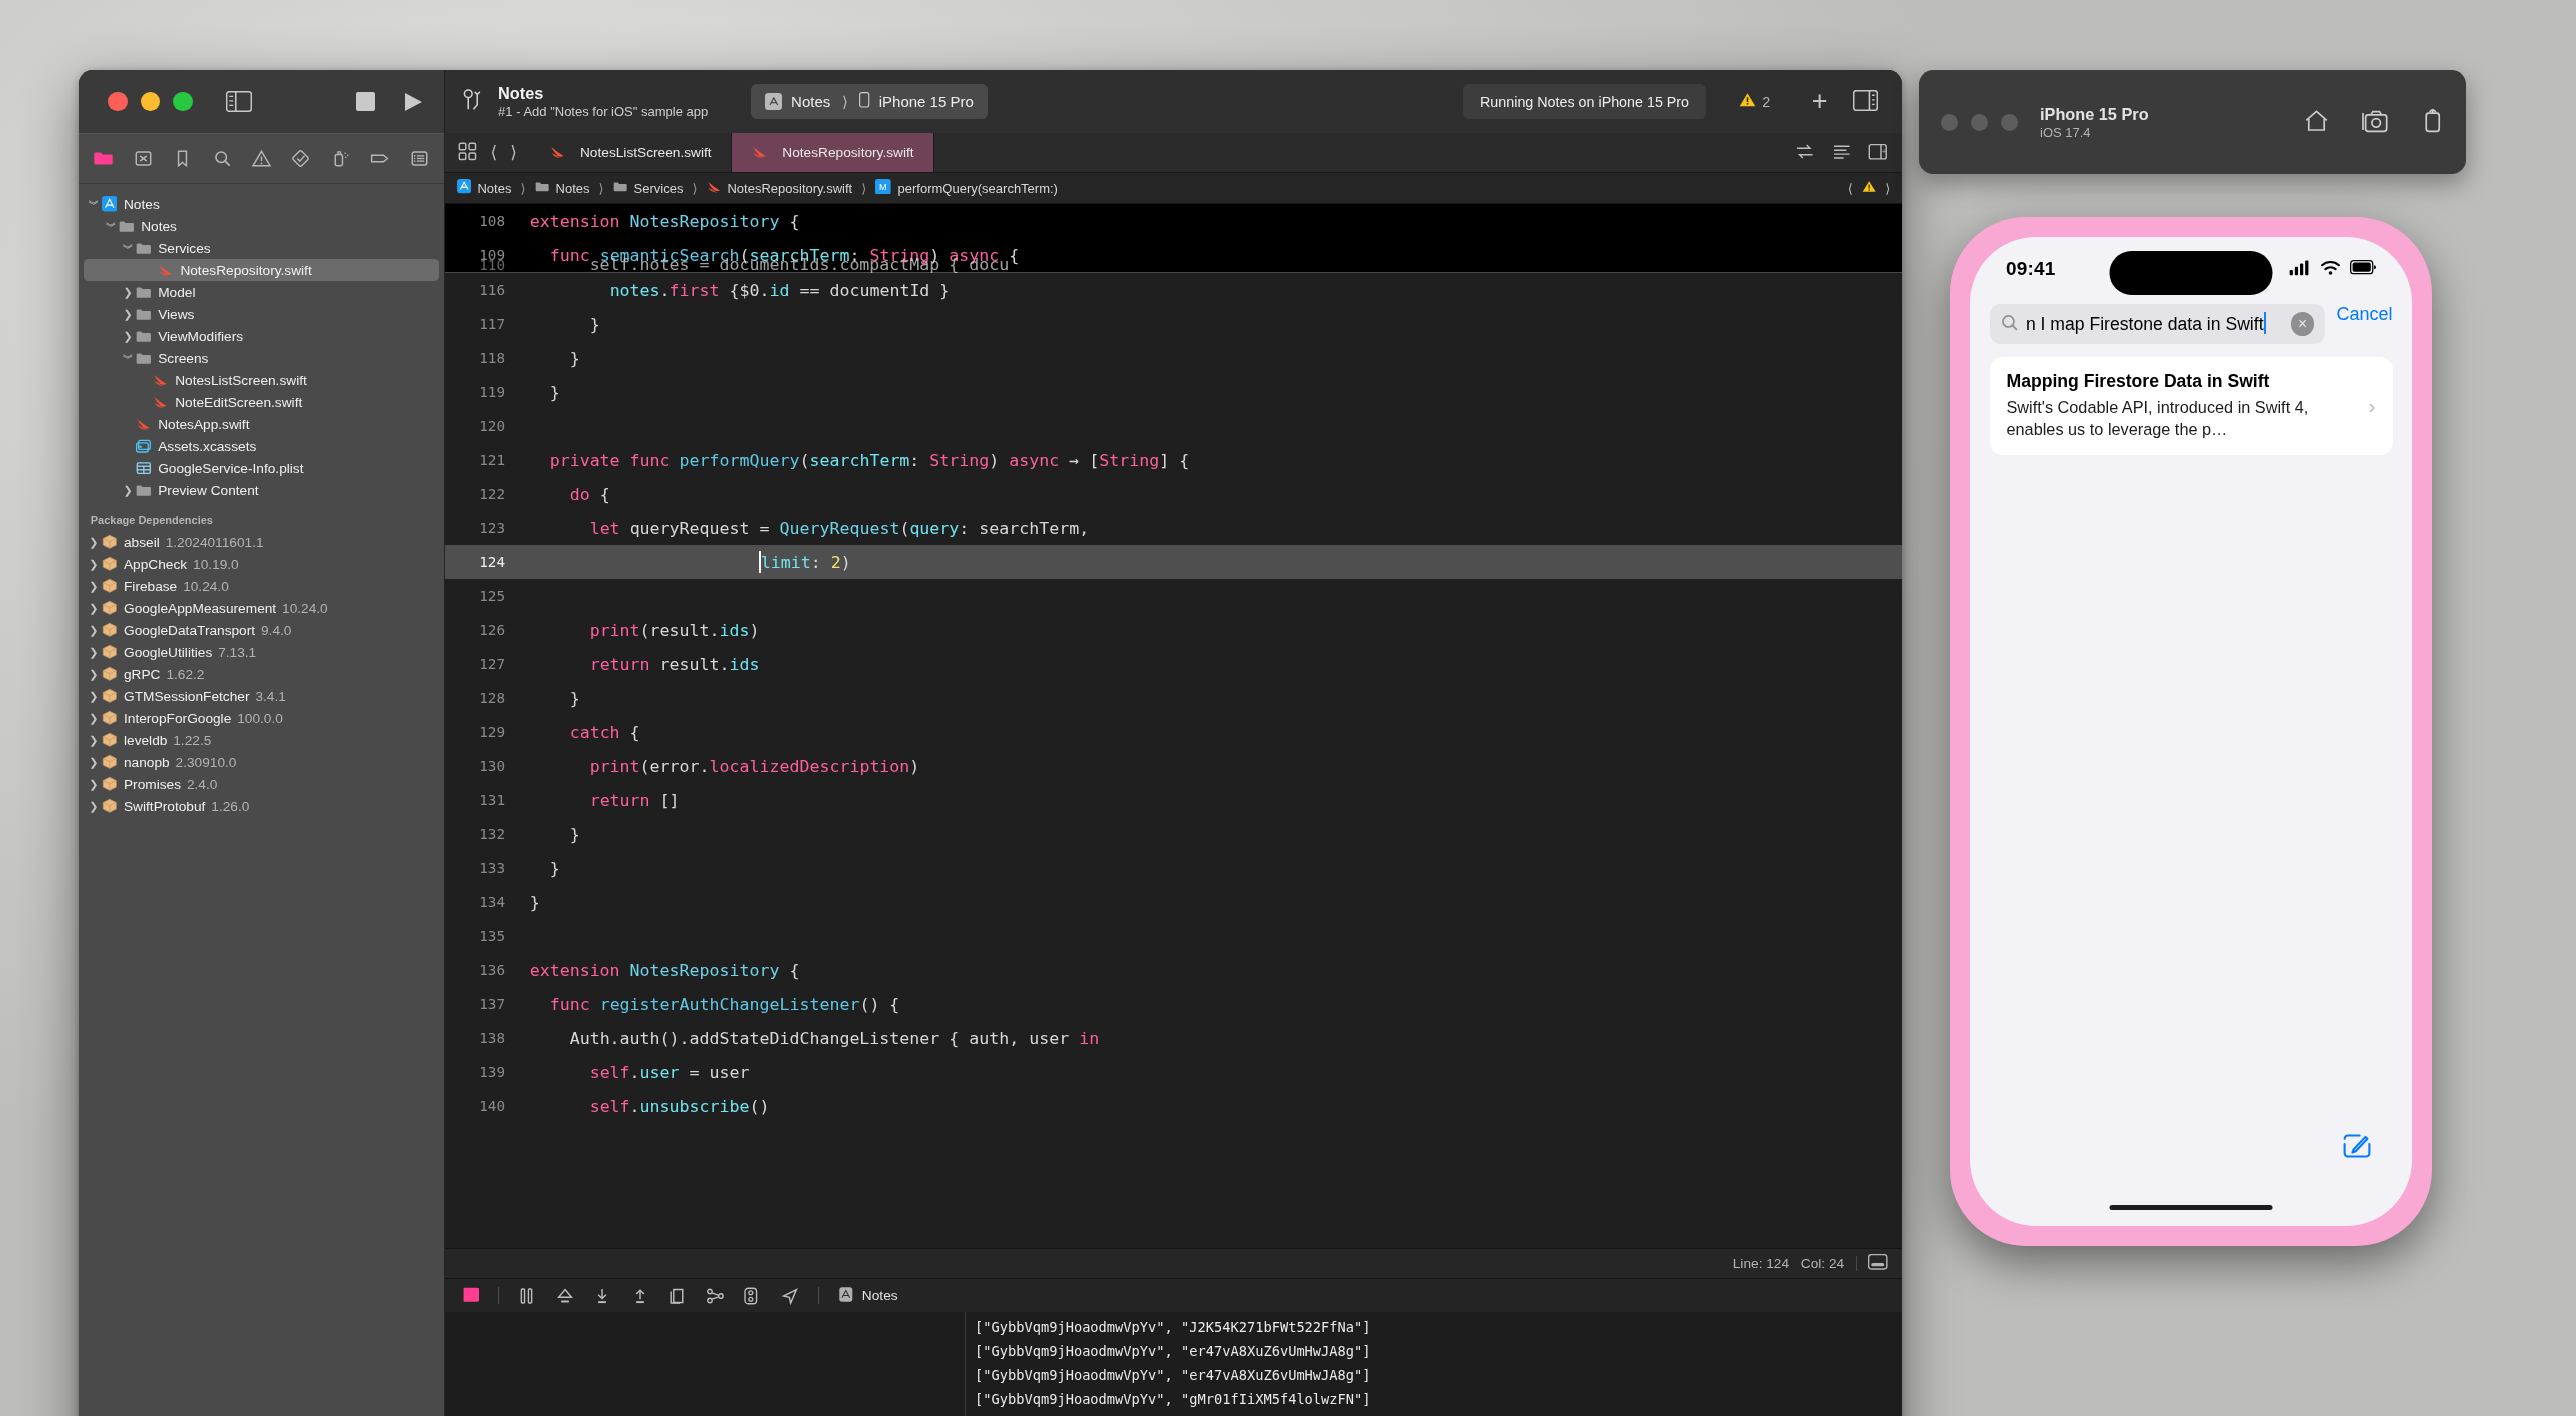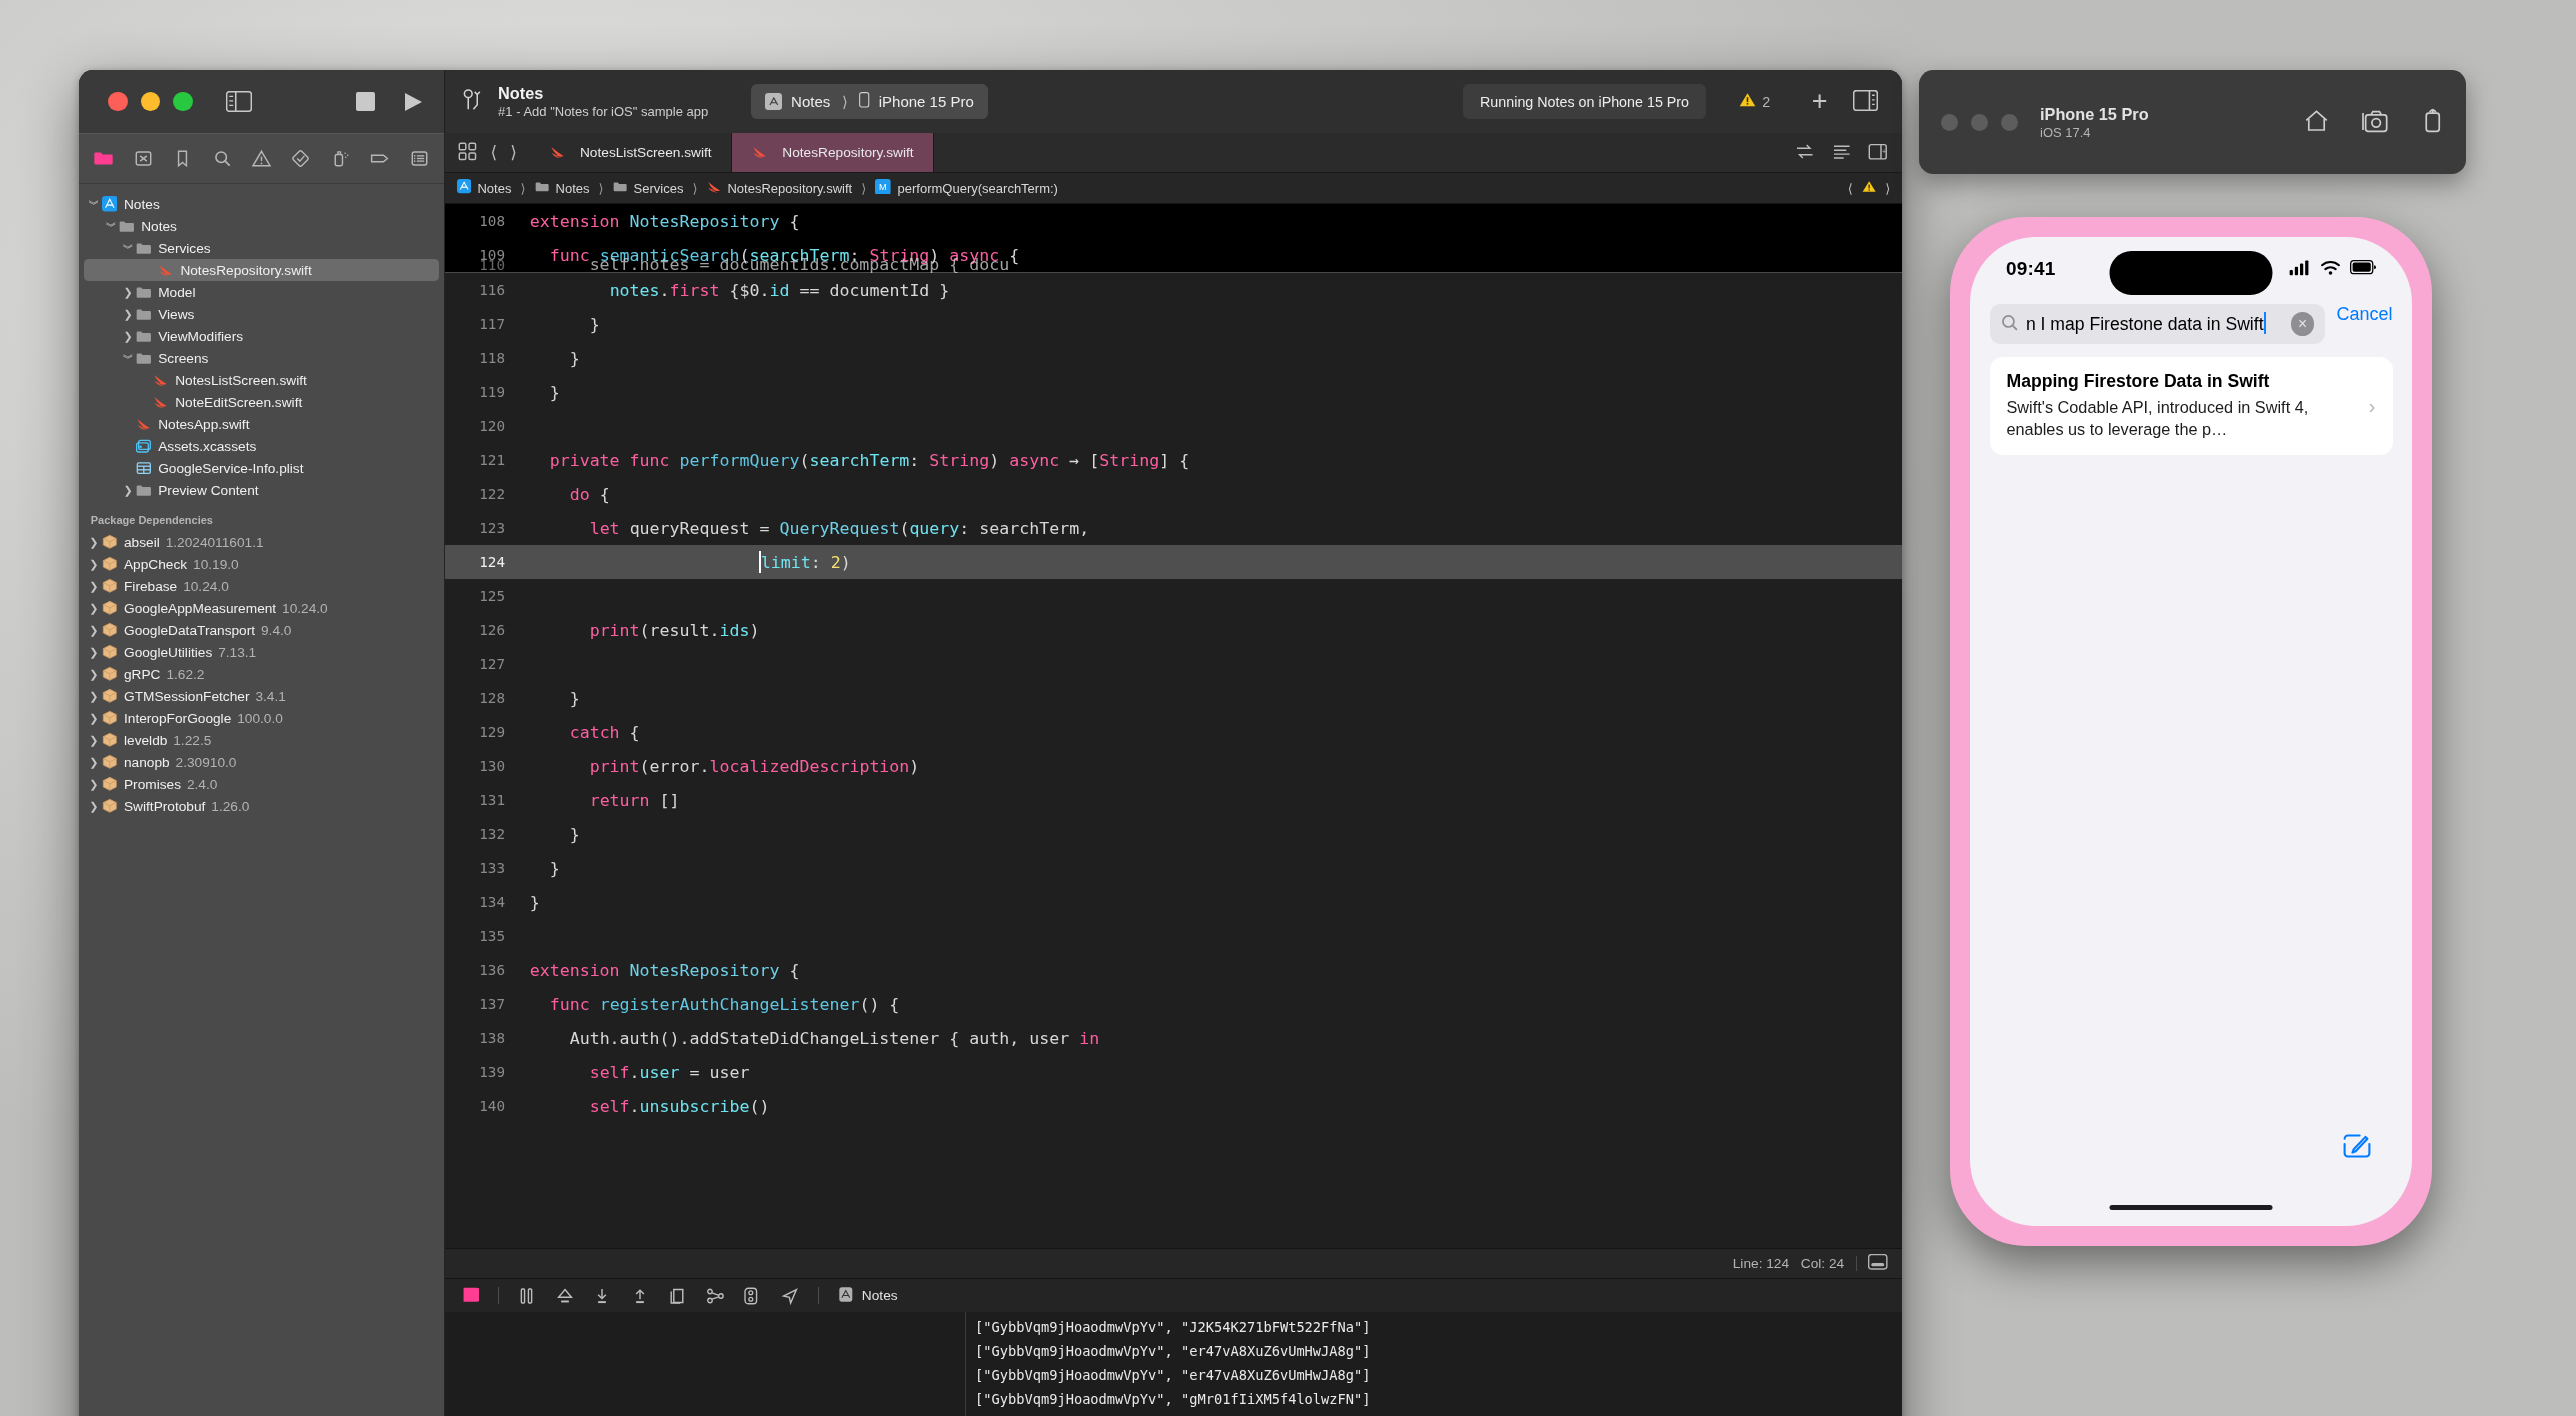--- a/index.html
+++ b/index.html
@@ -925,21 +925,21 @@
             <div class="code-line"><span class="gutter">117</span><span class="fold on"></span><span class="code-text">      <span class="p">}</span></span></div>
             <div class="code-line"><span class="gutter">118</span><span class="fold on"></span><span class="code-text">    <span class="p">}</span></span></div>
             <div class="code-line"><span class="gutter">119</span><span class="fold on"></span><span class="code-text">  <span class="p">}</span></span></div>
             <div class="code-line"><span class="gutter">120</span><span class="fold"></span><span class="code-text"></span></div>
             <div class="code-line"><span class="gutter">121</span><span class="fold on"></span><span class="code-text">  <span class="k">private func</span> <span class="fn">performQuery</span><span class="p">(</span><span class="prop">searchTerm</span><span class="p">: </span><span class="k">String</span><span class="p">) </span><span class="k">async</span> <span class="p">→ [</span><span class="k">String</span><span class="p">] {</span></span></div>
             <div class="code-line"><span class="gutter">122</span><span class="fold on"></span><span class="code-text">    <span class="k">do</span> <span class="p">{</span></span></div>
             <div class="code-line"><span class="gutter">123</span><span class="fold on"></span><span class="code-text">      <span class="k">let</span> <span class="p">queryRequest = </span><span class="ty">QueryRequest</span><span class="p">(</span><span class="prop">query</span><span class="p">: searchTerm,</span></span></div>
             <div class="code-line hl"><span class="gutter">124</span><span class="fold on"></span><span class="code-text"><span class="p">                       </span><span class="caret"></span><span class="prop">limit</span><span class="p">: </span><span class="num">2</span><span class="p">)</span></span></div>
             <div class="code-line"><span class="gutter">125</span><span class="fold on"></span></div>
             <div class="code-line"><span class="gutter">126</span><span class="fold on"></span><span class="code-text">      <span class="k">print</span><span class="p">(result.</span><span class="prop">ids</span><span class="p">)</span></span></div>
-            <div class="code-line"><span class="gutter">127</span><span class="fold on"></span></div>
+            <div class="code-line"><span class="gutter">127</span><span class="fold on"></span><span class="code-text">      <span class="k">return</span> <span class="p">result.</span><span class="prop">ids</span></span></div>
             <div class="code-line"><span class="gutter">128</span><span class="fold on"></span><span class="code-text">    <span class="p">}</span></span></div>
             <div class="code-line"><span class="gutter">129</span><span class="fold on"></span><span class="code-text">    <span class="k">catch</span> <span class="p">{</span></span></div>
             <div class="code-line"><span class="gutter">130</span><span class="fold on"></span><span class="code-text">      <span class="k">print</span><span class="p">(error.</span><span class="k">localizedDescription</span><span class="p">)</span></span></div>
             <div class="code-line"><span class="gutter">131</span><span class="fold on"></span><span class="code-text">      <span class="k">return</span> <span class="p">[]</span></span></div>
             <div class="code-line"><span class="gutter">132</span><span class="fold on"></span><span class="code-text">    <span class="p">}</span></span></div>
             <div class="code-line"><span class="gutter">133</span><span class="fold on"></span><span class="code-text">  <span class="p">}</span></span></div>
             <div class="code-line"><span class="gutter">134</span><span class="fold"></span><span class="code-text"><span class="p">}</span></span></div>
             <div class="code-line"><span class="gutter">135</span><span class="fold"></span><span class="code-text"></span></div>
             <div class="code-line"><span class="gutter">136</span><span class="fold on"></span><span class="code-text"><span class="k">extension</span> <span class="ty">NotesRepository</span> <span class="p">{</span></span></div>
             <div class="code-line"><span class="gutter">137</span><span class="fold on"></span><span class="code-text">  <span class="k">func</span> <span class="fn">registerAuthChangeListener</span><span class="p">() {</span></span></div>

